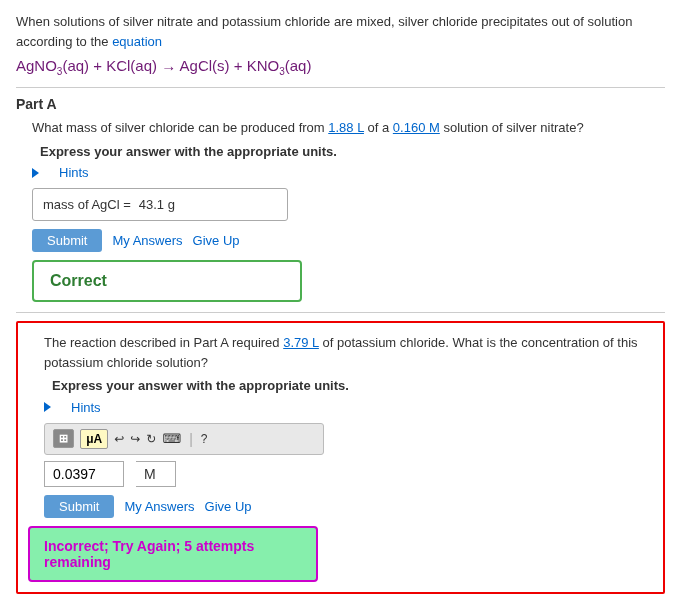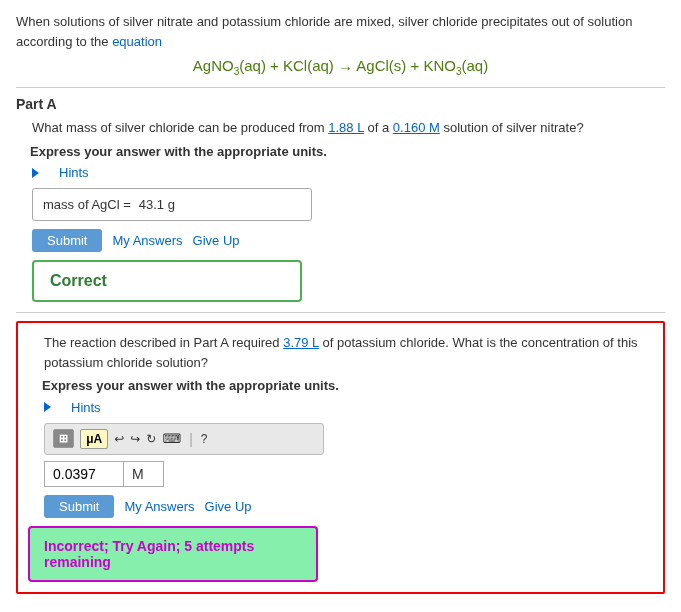--- a/index.html
+++ b/index.html
@@ -12,24 +12,23 @@
       min-height: 612px;
       padding: 12px 16px;
     }
     .intro-text {
       font-size: 13px;
       color: #333;
       line-height: 1.5;
       margin-bottom: 6px;
     }
     .equation {
-      text-align: center;
       font-size: 15px;
       margin: 6px 0 10px 0;
-      color: #4d7c0f;
+      color: #701a75;
     }
     hr.divider {
       border: none;
       border-top: 1px solid #ccc;
       margin: 8px 0;
     }
     .part-label {
       font-weight: bold;
       font-size: 14px;
       margin: 8px 0 6px 0;
@@ -37,21 +36,21 @@
     .question-text {
       font-size: 13px;
       margin-left: 16px;
       margin-bottom: 6px;
       line-height: 1.5;
     }
     .question-text .underline { text-decoration: underline; }
     .express-text {
       font-size: 13px;
       font-weight: bold;
-      margin-left: 14px;
+      margin-left: 24px;
       margin-bottom: 6px;
     }
     .hints-link {
       color: #0066cc;
       text-decoration: none;
       font-size: 13px;
       margin-left: 16px;
       display: inline-flex;
       align-items: center;
       gap: 20px;
@@ -64,21 +63,21 @@
       border-top: 5px solid transparent;
       border-bottom: 5px solid transparent;
       border-left: 7px solid #0066cc;
     }
     .answer-box {
       border: 1px solid #aaa;
       border-radius: 3px;
       padding: 8px 10px;
       margin-left: 16px;
       margin-bottom: 8px;
-      width: 280px;
+      width: 256px;
       font-size: 13px;
       display: flex;
       align-items: center;
       gap: 4px;
     }
     .button-row {
       display: flex;
       align-items: center;
       gap: 10px;
       margin-left: 16px;
@@ -148,21 +147,21 @@
       font-size: 11px;
       cursor: pointer;
       font-weight: bold;
     }
     .toolbar-btn.active { background: #888; color: #fff; }
     .input-row {
       display: flex;
       align-items: flex-end;
       margin-left: 16px;
       margin-bottom: 8px;
-      gap: 0;
+      gap: 12px;
     }
     .input-value {
       border: 1px solid #aaa;
       padding: 4px 8px;
       font-size: 14px;
       width: 80px;
     }
     .input-unit {
       border: 1px solid #aaa;
       border-left: none;

